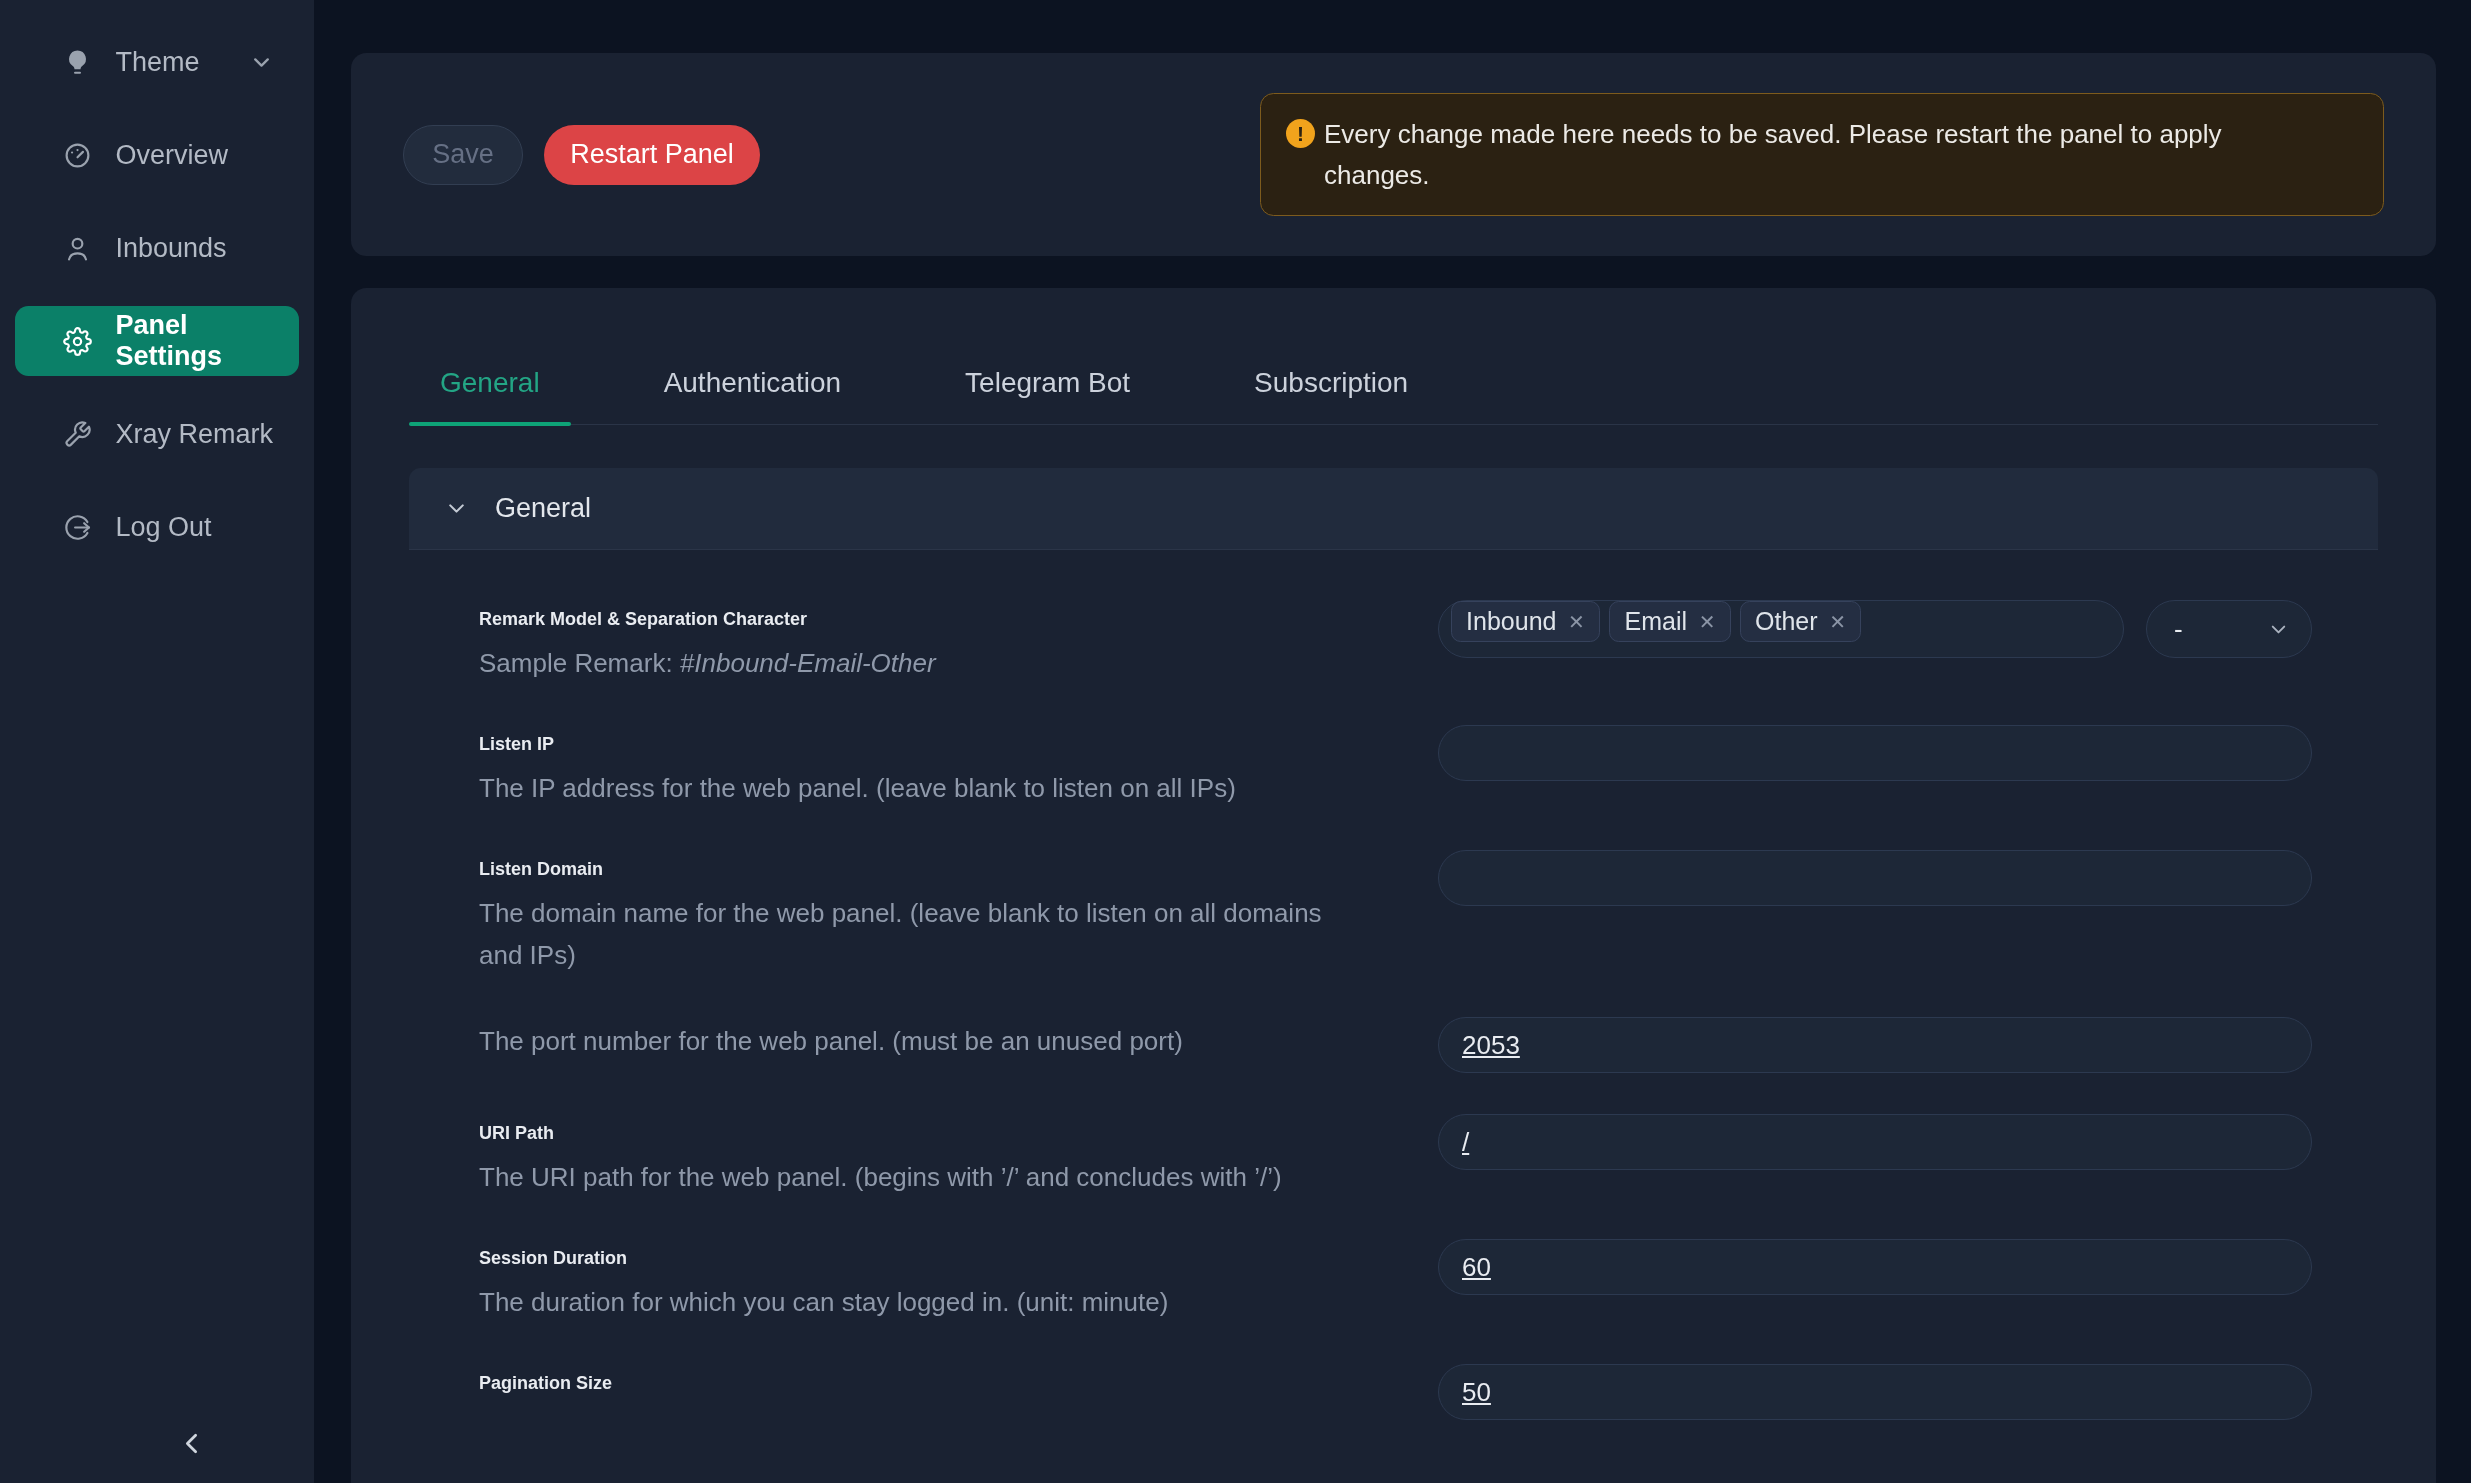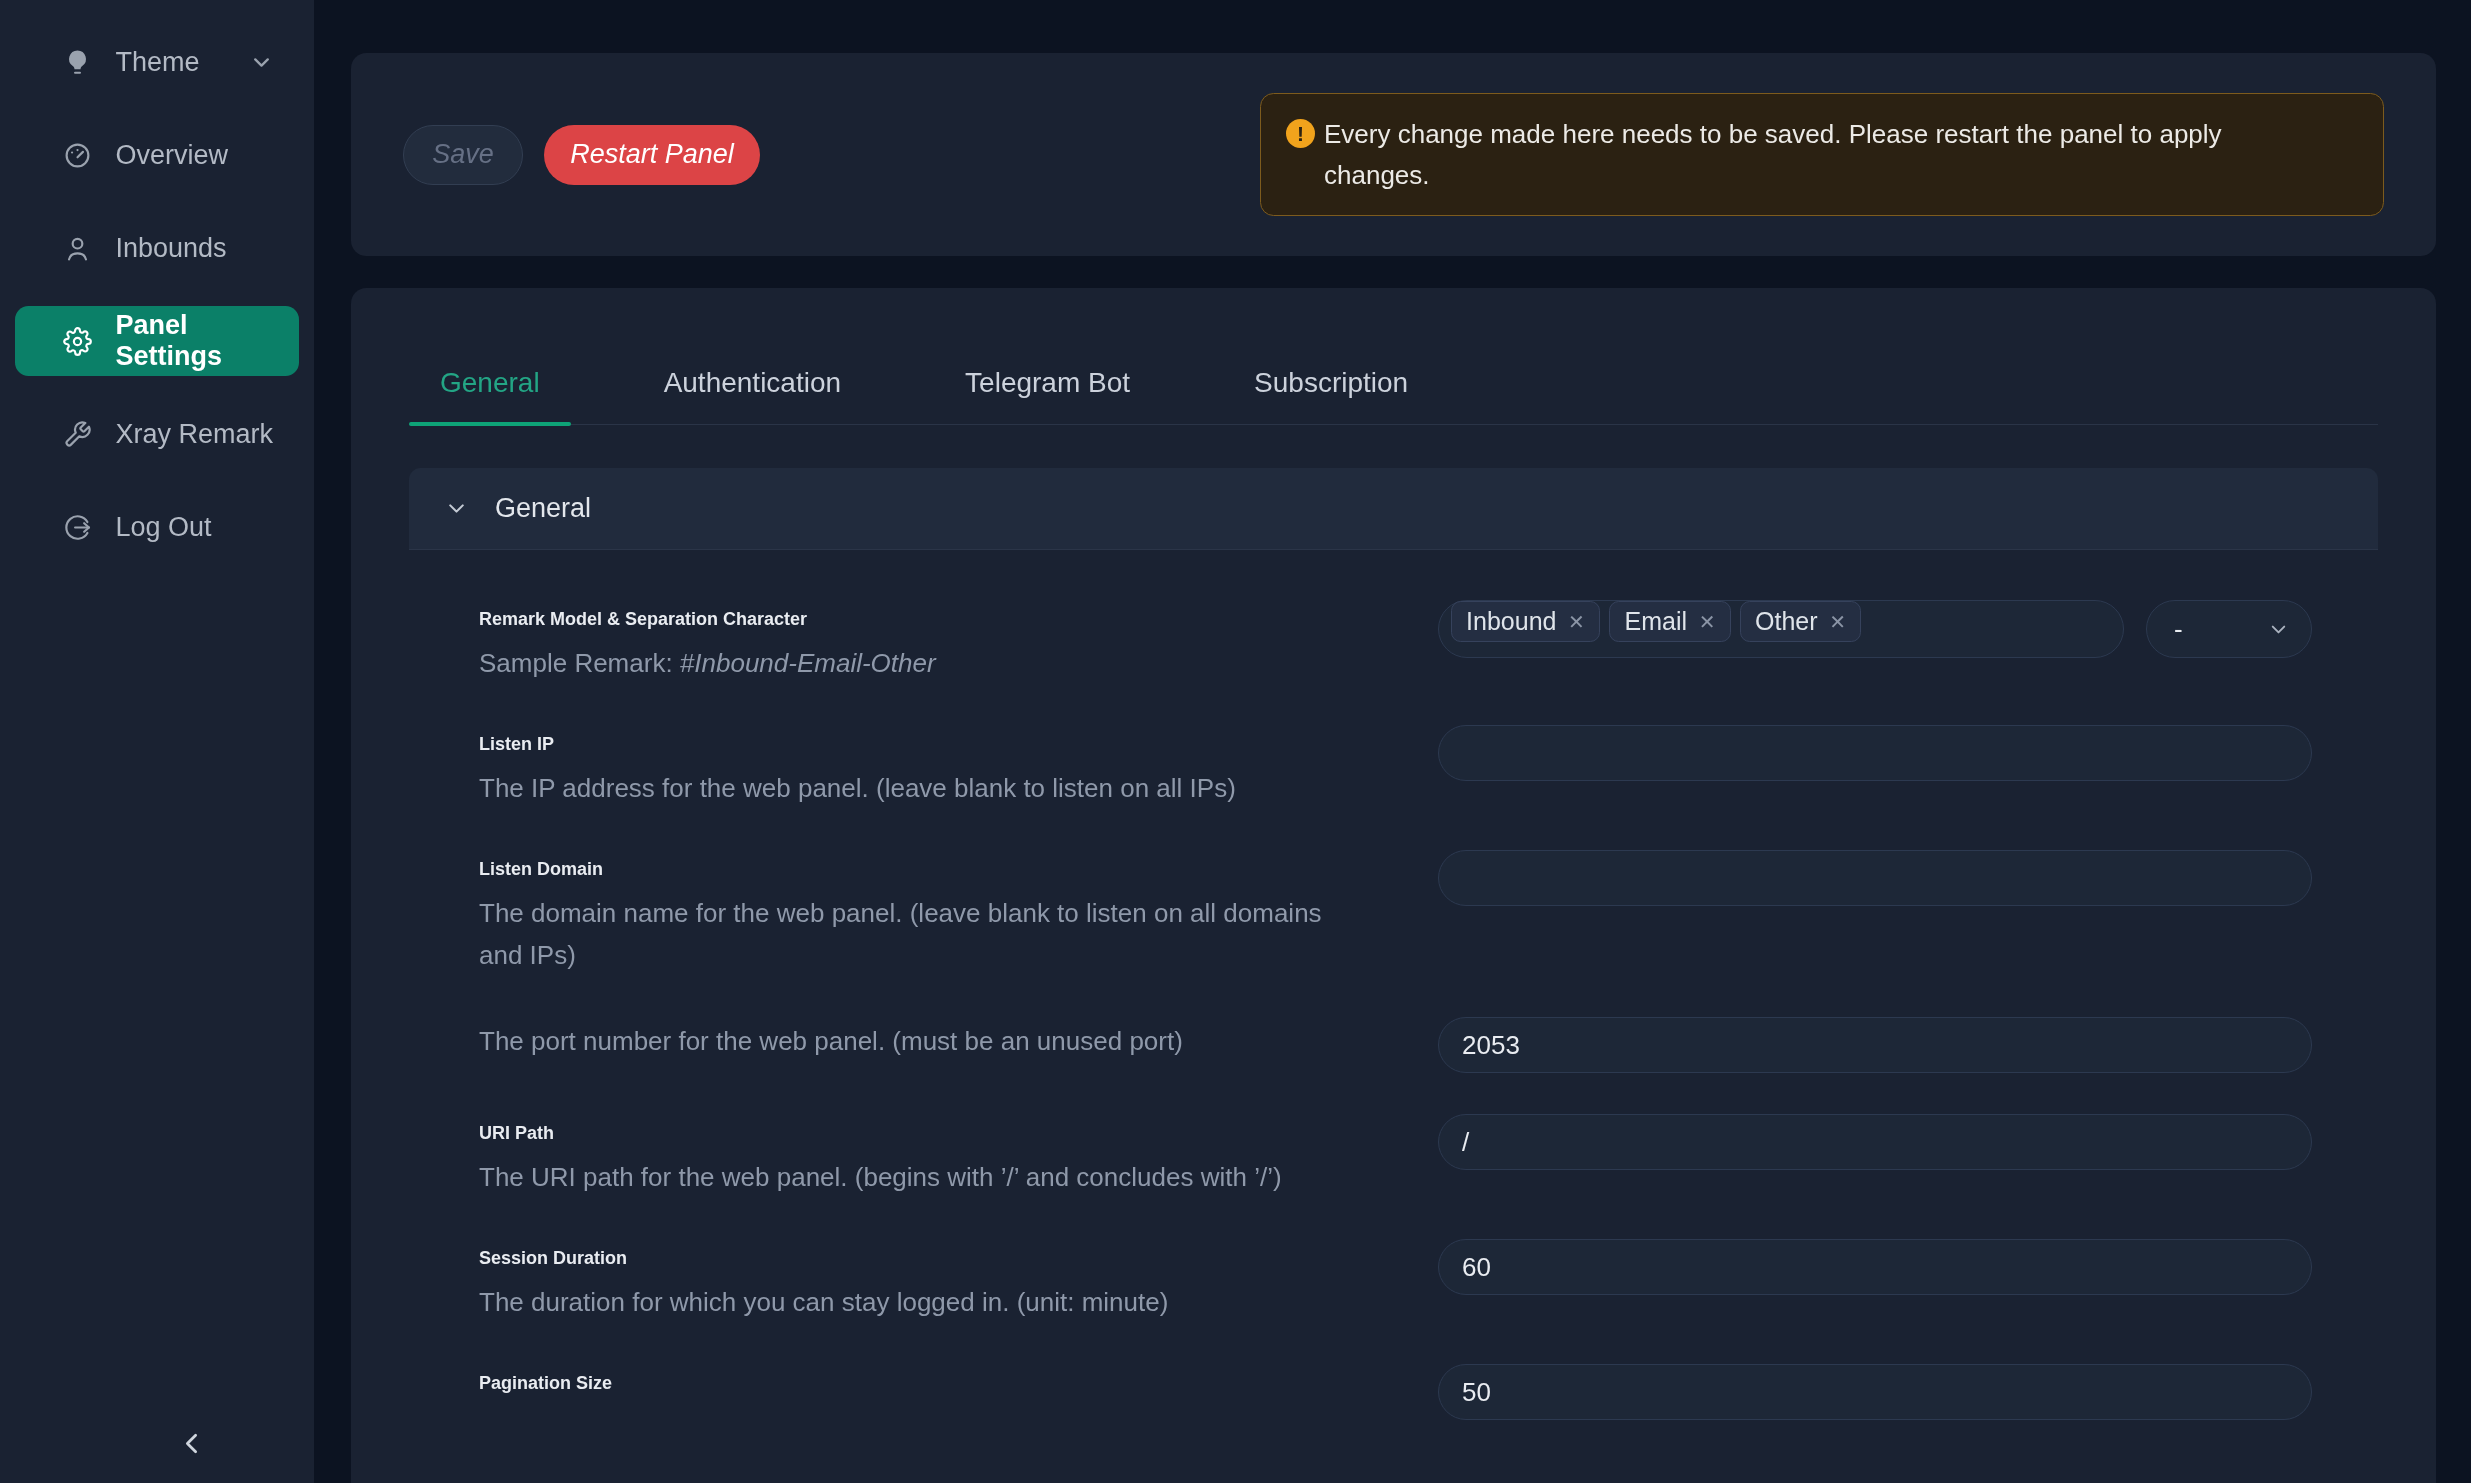--- a/index.html
+++ b/index.html
@@ -46,21 +46,21 @@
   }
   .top-card {
     height: 203px;
     display: flex; align-items: center;
     padding: 0 52px;
   }
   .btn {
     height: 60px; border-radius: 30px;
     font-size: 27px; font-family: "Liberation Sans", sans-serif;
     display: inline-flex; align-items: center; justify-content: center;
-    cursor: pointer; border: none; font-style: italic;
+    cursor: pointer; border: none;
   }
   .btn-save {
     width: 120px;
     background: #222c3d; border: 1px solid #323e52;
     color: #667085;
   }
   .btn-restart {
     width: 216px; margin-left: 21px;
     background: #dc4446; color: #ffffff;
   }
@@ -123,21 +123,21 @@
   .f-label { font-size: 18px; font-weight: 700; color: #e9ecf1; line-height: 39px; }
   .f-desc { font-size: 26px; color: #8f99aa; line-height: 42px; margin-top: 3px; max-width: 850px; }
   .f-desc .ital { font-style: italic; }
   .f-right { width: 874px; flex-shrink: 0; }
 
   .txt-input {
     width: 100%; height: 56px;
     background: #1d2737; border: 1px solid #2c3950;
     border-radius: 28px; color: #e9ecf1;
     font-size: 26px; font-family: "Liberation Sans", sans-serif;
-    padding: 0 23px; outline: none;
+    padding: 0 23px; outline: none; text-decoration: underline;
   }
 
   .tags-field { display: flex; }
   .tags-box {
     flex: 1; height: 58px;
     background: #1d2737; border: 1px solid #2c3950;
     border-radius: 29px;
     display: flex; align-items: flex-start;
     padding: 0 11.6px; gap: 8.7px;
     cursor: text;

